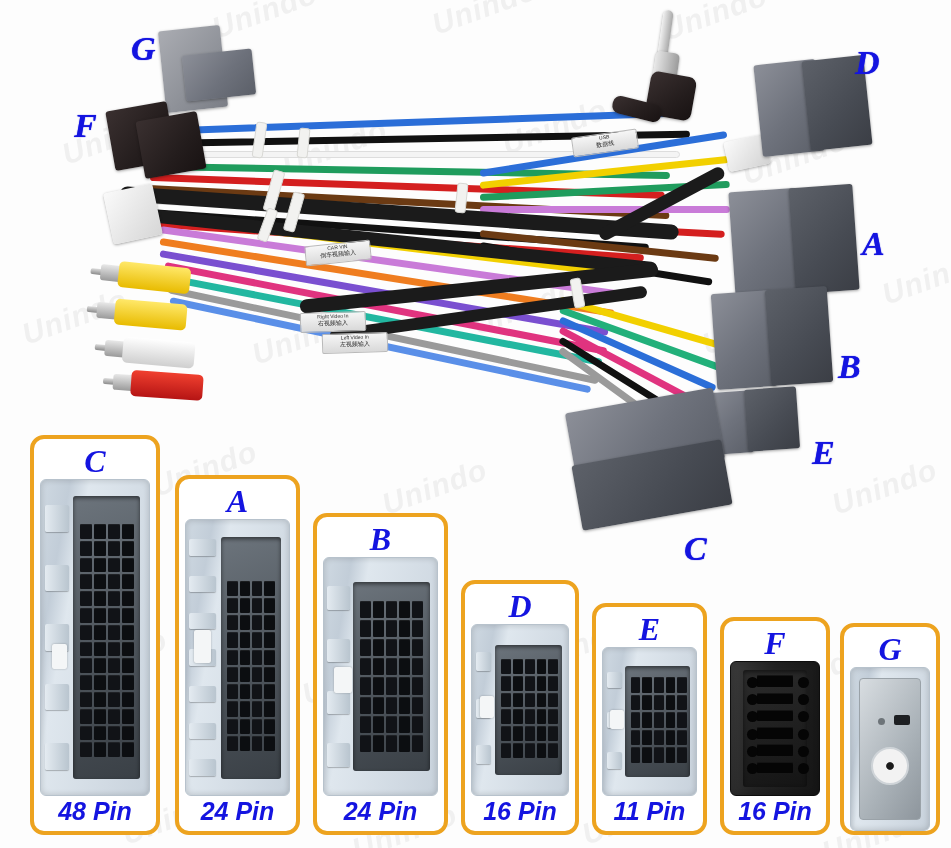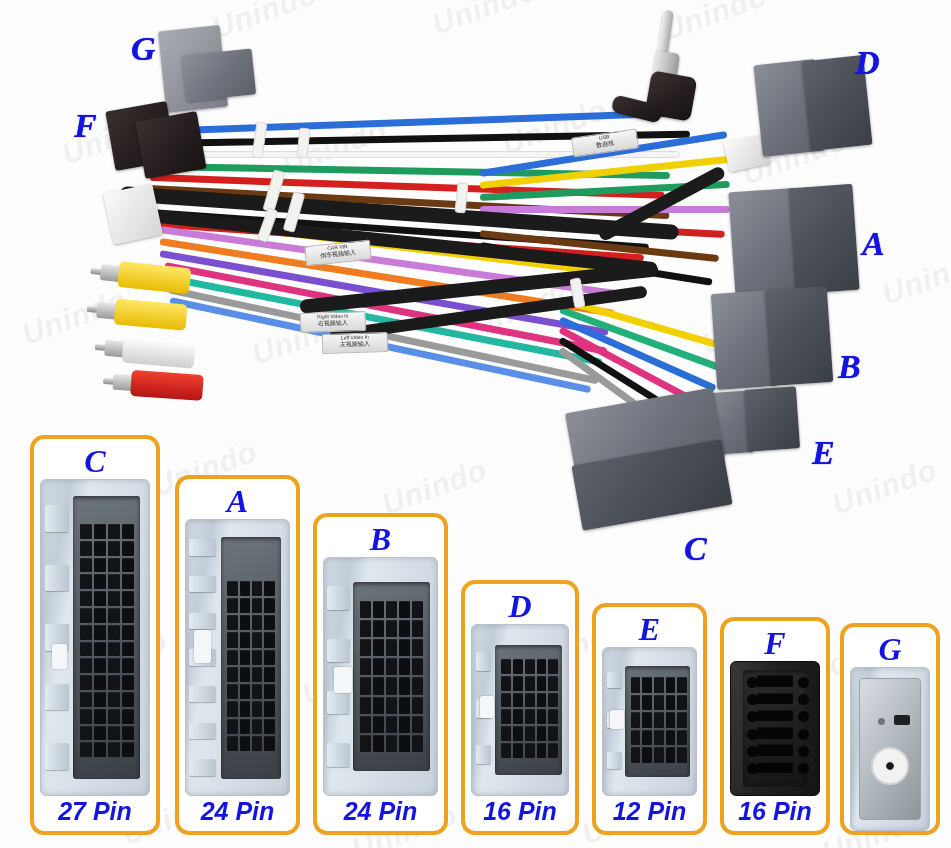--- a/index.html
+++ b/index.html
@@ -476,21 +476,21 @@
               <div class="pinhole"></div>
               <div class="pinhole wide"></div>
               <div class="pinhole"></div>
               <div class="pinhole wide"></div>
               <div class="pinhole"></div>
               <div class="pinhole wide"></div>
             </div>
             <div class="keytab" style="left: 10%; top: 52%; width: 14%; height: 8%;"></div>
           </div>
         </div>
-        <div class="card-pins" style="color: rgb(20, 20, 224);">27 Pin</div>
+        <div class="card-pins" style="color: rgb(20, 20, 224);">48 Pin</div>
       </div>
       <div class="card" style="left: 175px; top: 50px; width: 125px; height: 360px; border-color: rgb(237, 163, 31);">
         <div class="card-letter" style="color: rgb(20, 20, 224);">A</div>
         <div class="card-photo">
           <div class="conn">
             <div class="cavity" style="left: 34%; top: 6%; width: 58%; height: 88%;"></div>
             <div class="ribs" style="left: 3%; top: 7%; width: 26%; height: 86%;">
               <div class="rib" style="height: 7%;"></div>
               <div class="rib" style="height: 7%;"></div>
               <div class="rib" style="height: 7%;"></div>
@@ -684,21 +684,21 @@
               <div class="pinhole"></div>
               <div class="pinhole"></div>
               <div class="pinhole wide"></div>
               <div class="pinhole"></div>
               <div class="pinhole wide"></div>
               <div class="pinhole"></div>
             </div>
             <div class="keytab" style="left: 8%; top: 42%; width: 15%; height: 13%;"></div>
           </div>
         </div>
-        <div class="card-pins" style="color: rgb(20, 20, 224);">12 Pin</div>
+        <div class="card-pins" style="color: rgb(20, 20, 224);">11 Pin</div>
       </div>
       <div class="card" style="left: 720px; top: 192px; width: 110px; height: 218px; border-color: rgb(237, 163, 31);">
         <div class="card-letter" style="color: rgb(20, 20, 224);">F</div>
         <div class="card-photo">
           <div class="conn blackbody">
             <div class="cavity" style="left: 14%; top: 6%; width: 72%; height: 88%; background: linear-gradient(160deg, rgb(44, 44, 44), rgb(20, 20, 20));"></div>
             <div class="pinhole" style="position: absolute; left: 30%; top: 10%; width: 40%; height: 8.66667%; background: rgb(5, 5, 5);"></div>
             <div class="roundpin" style="left: 18%; top: 11%; width: 11px; height: 11px; background: rgb(5, 5, 5);"></div>
             <div class="roundpin" style="left: 76%; top: 11%; width: 11px; height: 11px; background: rgb(5, 5, 5);"></div>
             <div class="pinhole" style="position: absolute; left: 30%; top: 23%; width: 40%; height: 8.66667%; background: rgb(5, 5, 5);"></div>

